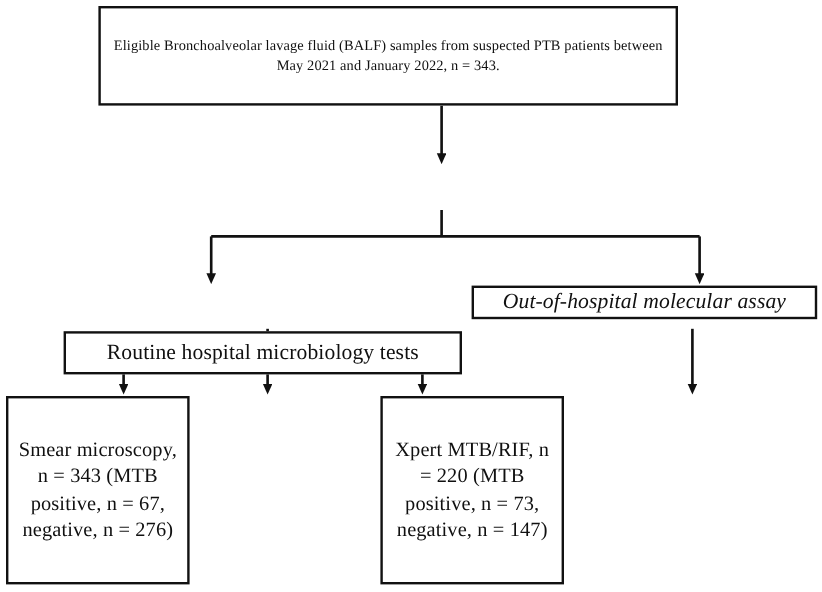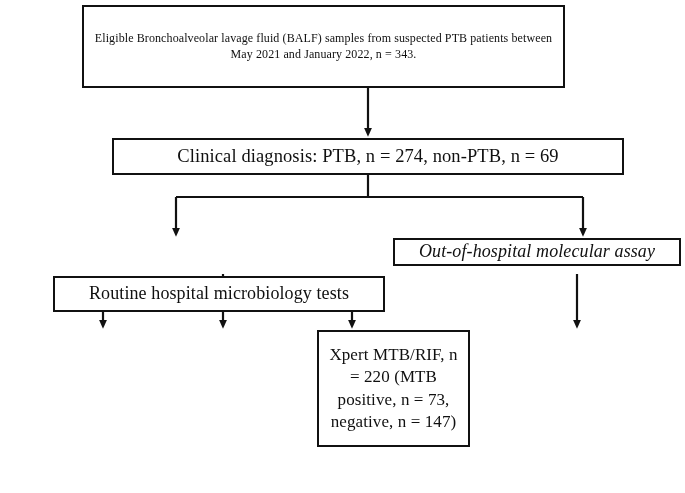--- a/index.html
+++ b/index.html
@@ -37,21 +37,21 @@
     box-sizing: border-box;
   }
 
   
   #node-source      { left: 82px;  top: 5px;   width: 483px; height: 83px;  font-size: 12px; }
   #node-diagnosis   { left: 112px; top: 138px; width: 512px; height: 37px;  font-size: 18.5px; }
   #node-routine     { left: 53px;  top: 238px; width: 332px; height: 36px;  font-size: 18px; margin-top: 38px; }
   #node-outhospital { left: 393px; top: 238px; width: 288px; height: 28px;  font-size: 18px; font-style: italic; }
   #node-smear       { left: 5px;   top: 330px; width: 153px; height: 157px; font-size: 17px; }
   #node-mgit        { left: 163px; top: 330px; width: 149px; height: 157px; font-size: 17px; }
-  #node-xpert       { left: 317px; top: 330px; width: 153px; height: 117px; font-size: 17px; }
+  #node-xpert       { left: 317px; top: 330px; width: 153px; height: 157px; font-size: 17px; }
   #node-maldi       { left: 492px; top: 330px; width: 168px; height: 157px; font-size: 17px; }
 
   
   .edge-layer {
     position: absolute;
     left: 0; top: 0;
     width: 685px;
     height: 493px;
     pointer-events: none;
   }
@@ -87,32 +87,32 @@
     <line x1="223" y1="300" x2="223" y2="324" marker-end="url(#arrow)"></line>
     <line x1="352" y1="300" x2="352" y2="324" marker-end="url(#arrow)"></line>
 
     <line x1="577" y1="274" x2="577" y2="324" marker-end="url(#arrow)"></line>
   </svg>
 
   <div class="node" id="node-source">
     <span class="txt">Eligible Bronchoalveolar lavage fluid (BALF) samples from suspected PTB patients between May 2021 and January 2022, n = 343.</span>
   </div>
 
-  <div class="node" id="node-diagnosis">
-    <span class="txt">Clinical diagnosis: PTB, n = 274, non-PTB, n = 69</span>
-  </div>
 
   <div class="node" id="node-routine">
     <span class="txt">Routine hospital microbiology tests</span>
   </div>
 
   <div class="node" id="node-outhospital">
     <span class="txt">Out-of-hospital molecular assay</span>
   </div>
 
+  <div class="node" id="node-smear">
+    <span class="txt">Smear microscopy, n = 343 (MTB positive, n = 67, negative, n = 276)</span>
+  </div>
 
 
   <div class="node" id="node-xpert">
     <span class="txt">Xpert MTB/RIF, n = 220 (MTB positive, n = 73, negative, n = 147)</span>
   </div>
 
 
 </div>
 
 </body></html>

